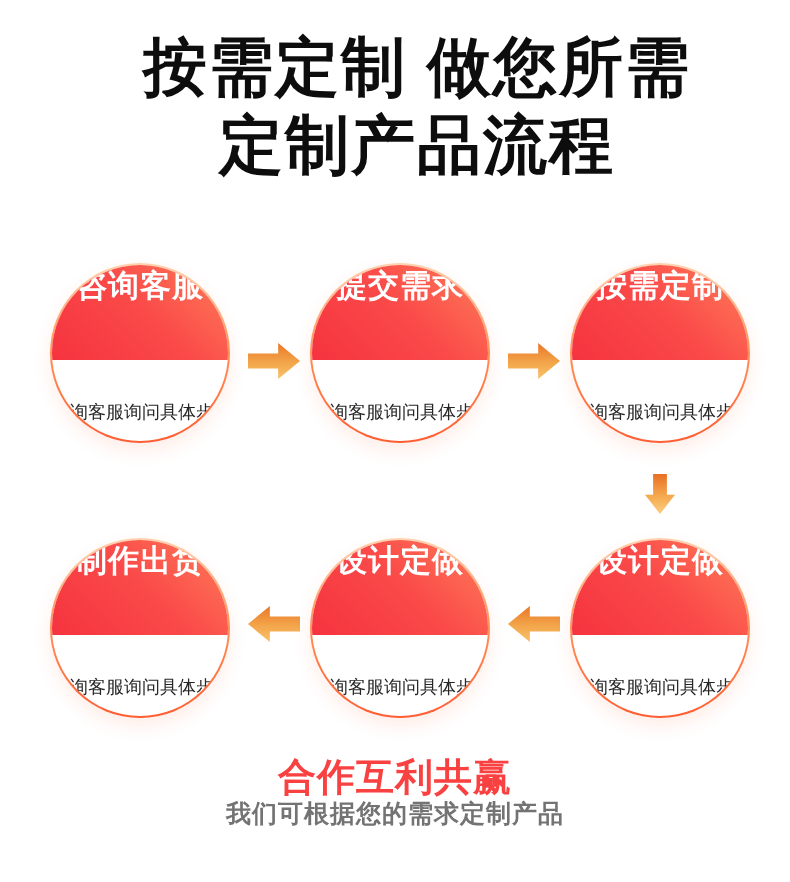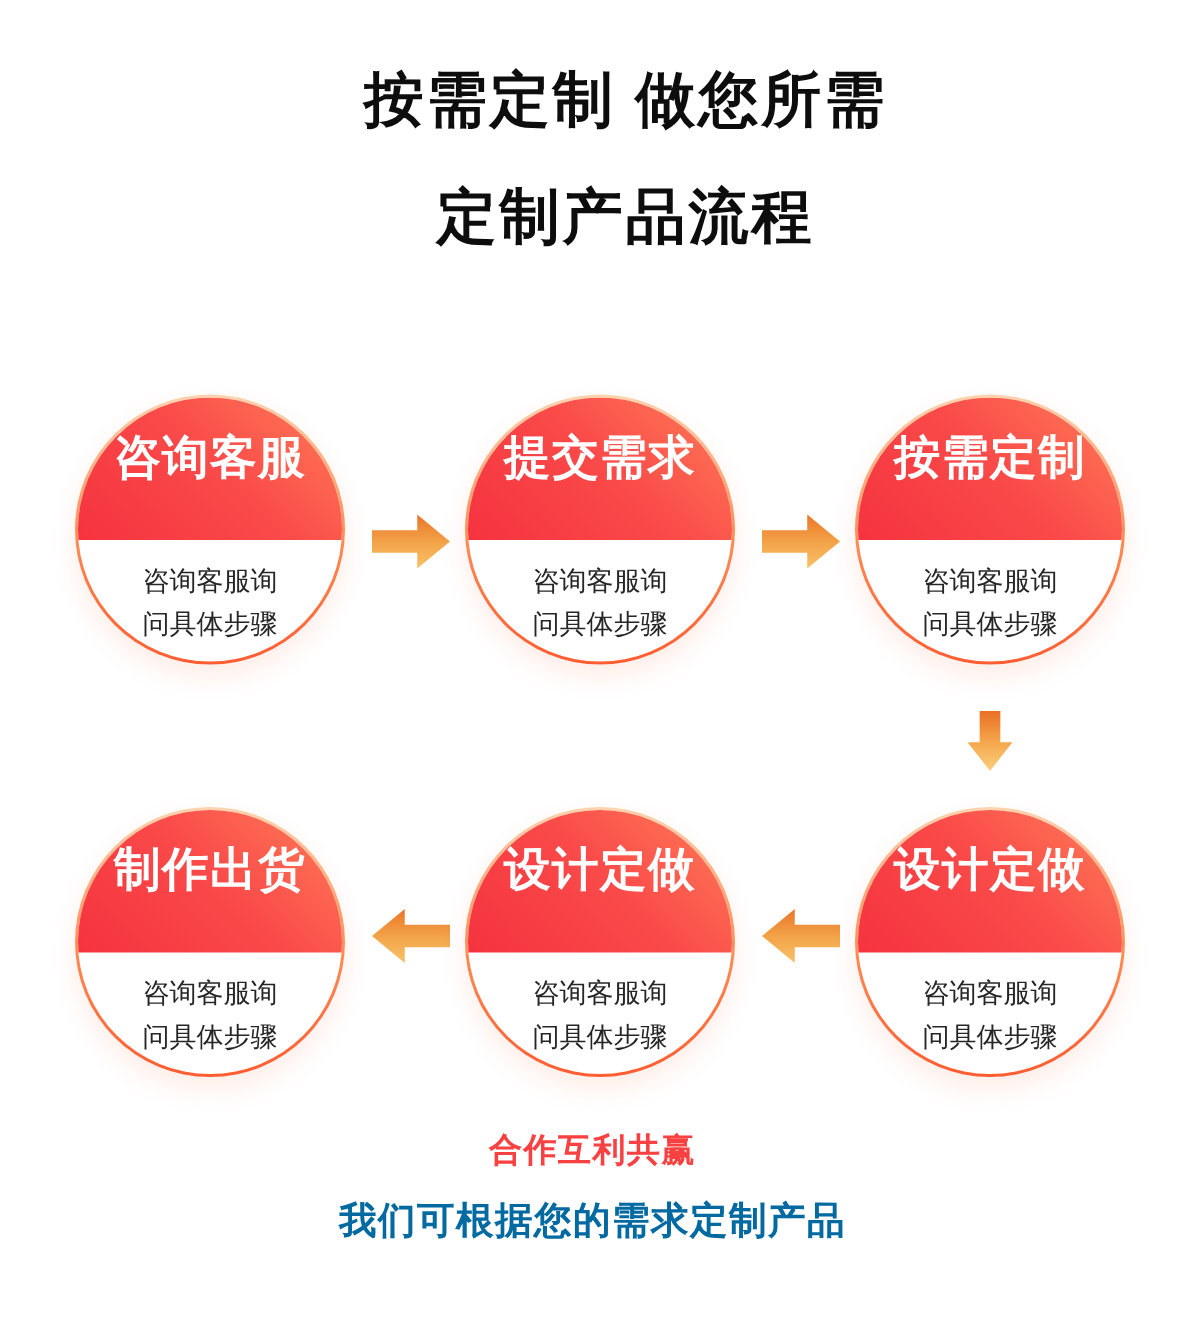--- a/index.html
+++ b/index.html
@@ -8,21 +8,21 @@
     position:relative;
     width:790px; height:882px;
     background:#ffffff;
     font-family:"Liberation Sans", sans-serif;
     overflow:hidden;
     margin:0 auto;
   }
   .main-title {
     position:absolute; left:0; width:790px;
     text-align:center;
-    font-size:40px; font-weight:700; color:#0d0d0d;
+    font-size:64px; font-weight:700; color:#0d0d0d;
     letter-spacing:2px; line-height:66px;padding-left:44px;
   }
   .main-title.line1 { top:34px; }
   .main-title.line2 { top:112px; }
 
   
   .circle {
     position:absolute; width:180px; height:180px;
     border-radius:50%;
     background:linear-gradient(180deg,#ffd3ae 0%,#ff8a52 55%,#ff5c31 100%);
@@ -32,31 +32,31 @@
   .circle-inner {
     width:100%; height:100%;
     border-radius:50%;
     background:#ffffff;
     overflow:hidden;
     position:relative;
   }
   .circle-top {
     position:absolute; top:0; left:0; right:0; height:95px;
     background:linear-gradient(45deg,#f5333f 0%,#fa4a49 52%,#ff7e58 100%);
-    display:flex; align-items:center; justify-content:center;
+    display:flex; align-items:flex-start; justify-content:center;
     padding-bottom:16px;
   }
   .step-title {
     color:#ffffff; font-size:31px; font-weight:700; letter-spacing:1px;
     white-space:nowrap;
   }
   .circle-bottom {
     position:absolute; top:95px; left:0; right:0; bottom:0;
-    display:flex; flex-direction:column; align-items:center;
-    padding-top:13px;
+    display:flex; flex-direction:row; align-items:center;
+    padding-top:24px;
   }
   .step-desc-line {
     font-size:18px; line-height:29px; font-weight:500;
     color:#262626; text-align:center; white-space:nowrap;
   }
 
   
   .arrow { position:absolute; }
   .arrow-right {
     width:52px; height:36px;
@@ -71,26 +71,26 @@
   .arrow-down {
     width:30px; height:40px;
     background:linear-gradient(180deg,#e96f24 0%,#f5a94f 55%,#fbcf80 100%);
     clip-path:polygon(27% 0,73% 0,73% 52%,100% 52%,50% 100%,0 52%,27% 52%);
   }
 
   
   .slogan {
     position:absolute; left:0; top:752px; width:790px;
     text-align:center;
-    font-size:22px; font-weight:700; color:#fa4141; letter-spacing:1px;
+    font-size:38px; font-weight:700; color:#fa4141; letter-spacing:1px;
   }
   .footer-sub {
     position:absolute; left:0; top:797px; width:790px;
     text-align:center;
-    font-size:25px; font-weight:600; color:#0369a1; letter-spacing:1px;
+    font-size:25px; font-weight:600; color:#737373; letter-spacing:1px;
   }
 
   
   .pos-c1 { left:50px;  top:263px; }
   .pos-c2 { left:310px; top:263px; }
   .pos-c3 { left:570px; top:263px; }
   .pos-c4 { left:50px;  top:538px; }
   .pos-c5 { left:310px; top:538px; }
   .pos-c6 { left:570px; top:538px; }
   .pos-ar1 { left:248px; top:343px; }

